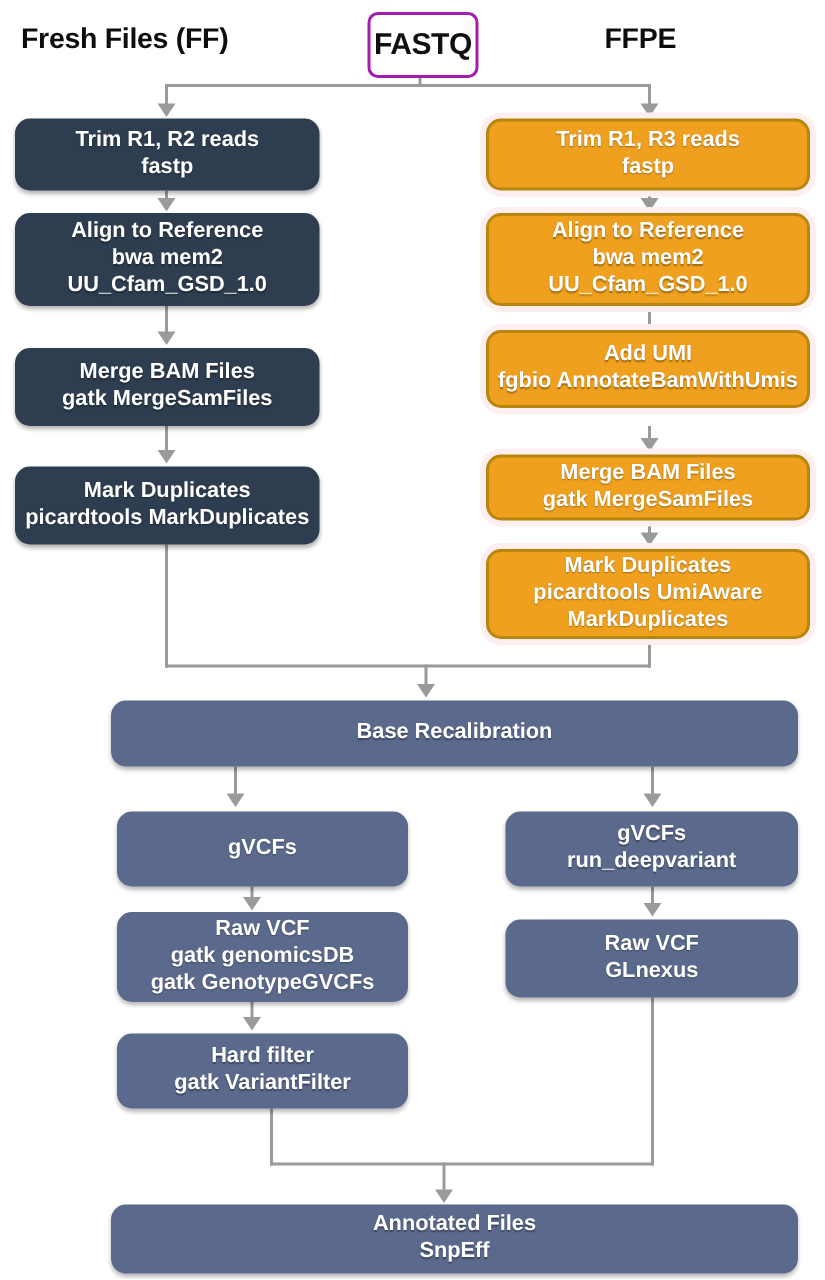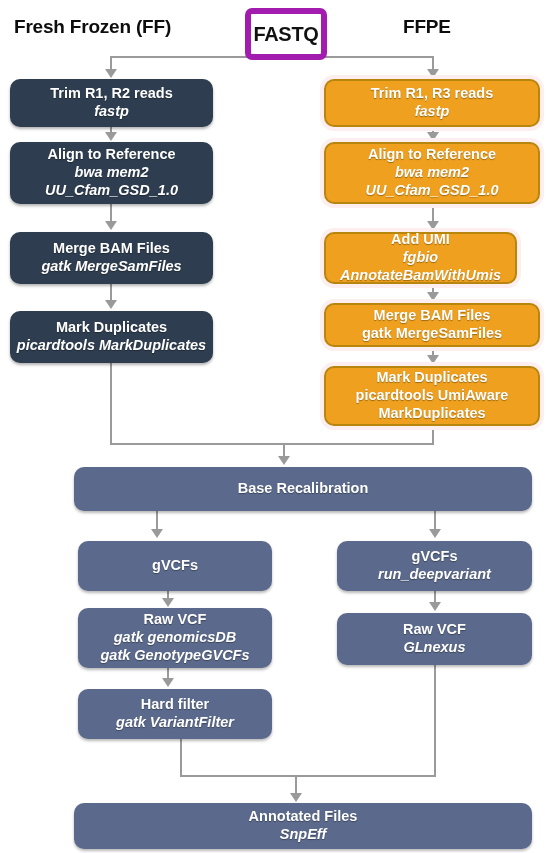--- a/index.html
+++ b/index.html
@@ -23,21 +23,21 @@
     color:#0d0d0d;
     letter-spacing:-0.2px;
     white-space:nowrap;
   }
 
   
   .fastq{
     position:absolute;
     left:245px; top:8px;
     width:70px; height:40px;
-    border:6px solid #a21caf;
+    border:2px solid #a21caf;
     border-radius:7px;
     background:#ffffff;
     display:flex;align-items:center;justify-content:center;
     font-size:20px;font-weight:bold;color:#111111;
     letter-spacing:-0.3px;
     z-index:5;
   }
 
   
   .node{
@@ -54,21 +54,20 @@
   }
   .node .l1{
     font-size:14.5px;
     font-weight:bold;
     line-height:1.22;
     text-shadow:0 1px 1px rgba(0,0,0,.35);
   }
   .node .l2, .node .l3{
     font-size:14.5px;
     font-weight:bold;
-    font-style:italic;
     line-height:1.22;
     text-shadow:0 1px 1px rgba(0,0,0,.35);
   }
   .node.upright .l2, .node.upright .l3{font-style:normal;}
 
   .node.dark{
     background:#2e3e50;
     box-shadow:0 2px 3px rgba(0,0,0,.30);
   }
   .node.orange{
@@ -91,21 +90,21 @@
     border-right:6px solid transparent;
     border-top:9px solid #9a9a9a;
     z-index:2;
   }
 </style>
 </head>
 <body>
 
 <div id="canvas">
 
-  <div class="col-head" style="left:14px;top:16px;">Fresh Frozen (FF)</div>
+  <div class="col-head" style="left:14px;top:16px;">Fresh Files (FF)</div>
   <div class="col-head" style="left:403px;top:16px;">FFPE</div>
 
   <div class="fastq">FASTQ</div>
 
   <div class="vline" style="left:279px;top:48px;height:10px;"></div>
   <div class="hline" style="left:110px;top:56px;width:323px;"></div>
   <div class="vline" style="left:110px;top:56px;height:15px;"></div>
   <div class="arrow" style="left:105px;top:69px;"></div>
   <div class="vline" style="left:432px;top:56px;height:15px;"></div>
   <div class="arrow" style="left:427px;top:69px;"></div>
@@ -144,21 +143,21 @@
     <div class="l1">Trim R1, R3 reads</div>
     <div class="l2">fastp</div>
   </div>
 
   <div class="node orange" style="left:324px;top:142px;width:216px;height:62px;">
     <div class="l1">Align to Reference</div>
     <div class="l2">bwa mem2</div>
     <div class="l3">UU_Cfam_GSD_1.0</div>
   </div>
 
-  <div class="node orange" style="left:324px;top:232px;width:193px;height:52px;border-radius:10px;">
+  <div class="node orange" style="left:324px;top:220px;width:216px;height:52px;border-radius:10px;">
     <div class="l1">Add UMI</div>
     <div class="l2">fgbio AnnotateBamWithUmis</div>
   </div>
 
   <div class="node orange upright" style="left:324px;top:303px;width:216px;height:44px;">
     <div class="l1">Merge BAM Files</div>
     <div class="l2">gatk MergeSamFiles</div>
   </div>
 
   <div class="node orange upright" style="left:324px;top:366px;width:216px;height:60px;">

